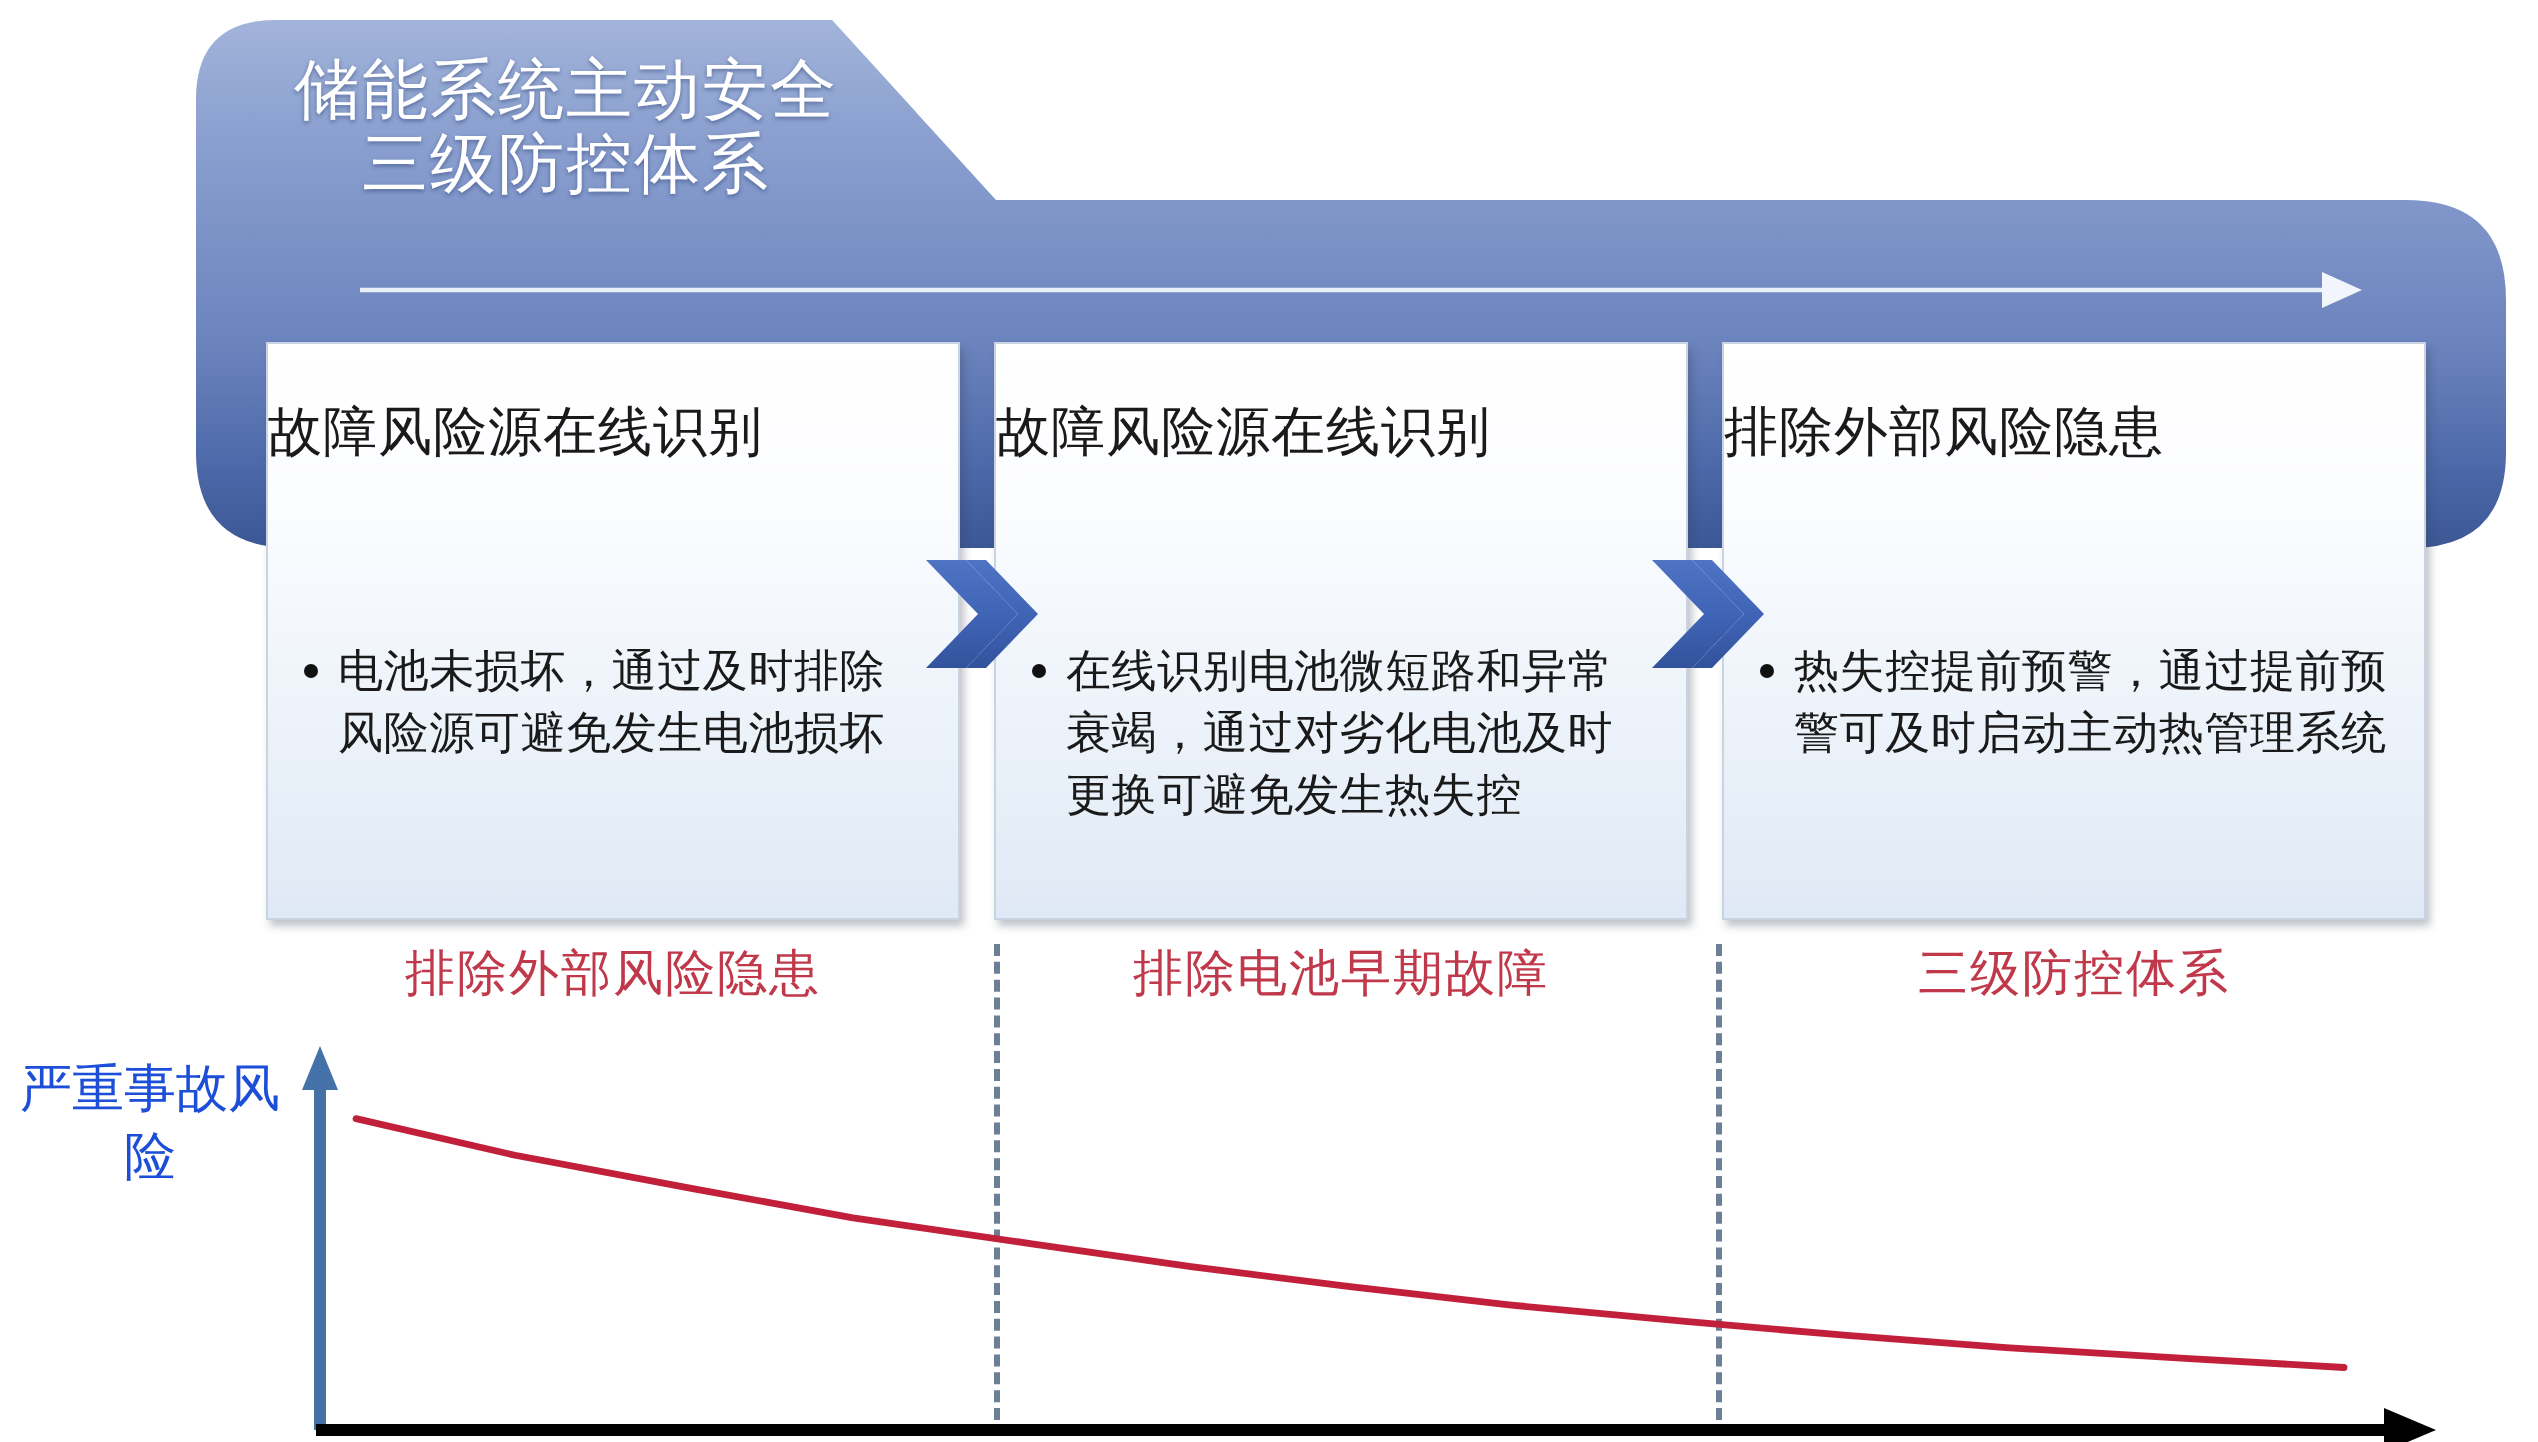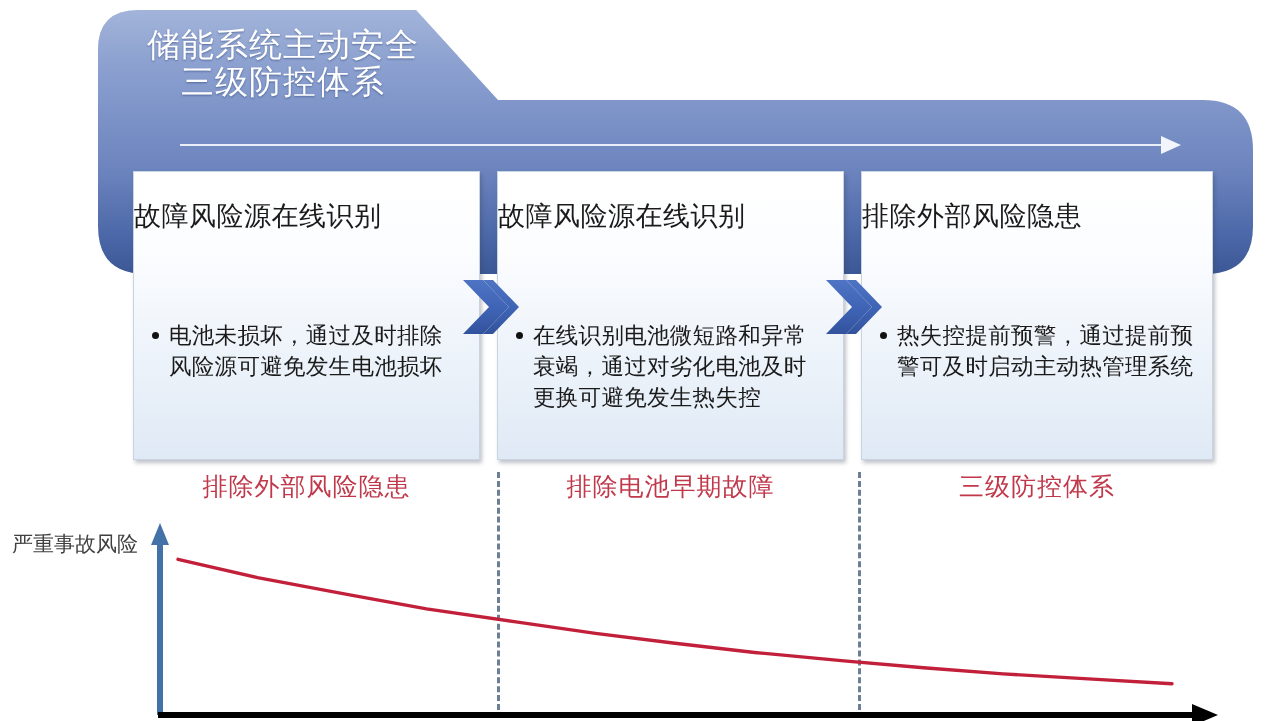--- a/index.html
+++ b/index.html
@@ -136,23 +136,23 @@
     top: 505px;
     width: 1269px;
     height: 216px;
   }
   .y-axis-label {
     position: absolute;
     left: 6px;
     top: 22px;
     width: 138px;
     text-align: center;
-    font-size: 21px;
+    font-size: 26px;
     line-height: 34px;
-    color: #404040;
+    color: #1d4ed8;
     white-space: pre-line;
   }
 </style>
 </head>
 <body>
 
 <div id="stage">
 
   <div class="banner-wrap">
     <svg class="banner-svg" width="1155" height="268" viewBox="0 0 1155 268">

